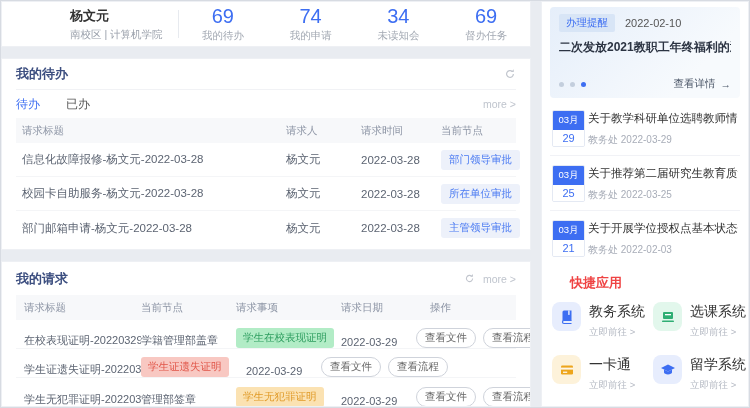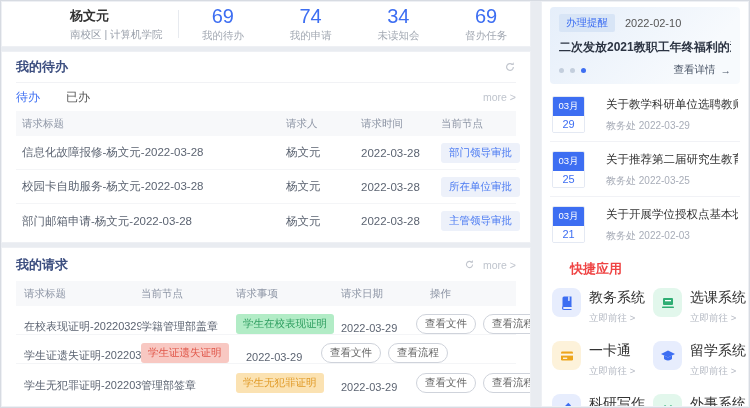--- a/index.html
+++ b/index.html
@@ -1,20 +1,20 @@
 <!DOCTYPE html>
 <html><head>
 <meta charset="utf-8">
 <style>
   * { margin:0; padding:0; box-sizing:border-box; }
   body { font-family:"Liberation Sans","DejaVu Sans",sans-serif; background:#e9ecf1; }
   .page { width:750px; height:408px; background:#e9ecf1; border:1px solid #d7dbe2; display:flex; overflow:hidden; }
 
   
-  .left-col { width:530px; display:flex; flex-direction:column; gap:4px; }
+  .left-col { width:530px; display:flex; flex-direction:column; gap:11px; }
   .card { background:#fff; border:1px solid #eef0f4; }
 
   .header-card { height:46px; flex:none; display:flex; align-items:center; }
   .user-block { margin-left:68px; width:108px; }
   .user-name { font-size:13px; font-weight:bold; color:#333; }
   .user-org { font-size:10.5px; color:#9aa0ab; margin-top:3px; white-space:nowrap; }
   .v-divider { width:1px; height:28px; background:#e7eaef; }
   .stats { flex:1; display:flex; }
   .stat { flex:1; text-align:center; cursor:pointer; }
   .stat-value { font-size:20px; color:#3d6ef2; }
@@ -56,28 +56,28 @@
   .item-orange { background:#fbe2b2; color:#e09a27; }
   .op-btn { font-size:10.5px; border:1px solid #cfd3db; border-radius:10px; padding:2px 8px; color:#666; background:#fff; margin-right:7px; cursor:pointer; white-space:nowrap; }
 
   
   .right-col { flex:1; margin-left:10px; background:#fff; border:1px solid #eef0f4; padding:5px 8px; display:flex; flex-direction:column; overflow:hidden; }
   .notice-card { background:linear-gradient(135deg,#e5eefa 0%,#f7fafd 75%); border-radius:4px; padding:7px 9px 7px; flex:none; }
   .notice-top { display:flex; align-items:center; }
   .notice-badge { background:#d8e5f6; color:#3d6ef2; font-size:10.5px; padding:2px 7px; border-radius:2px; }
   .notice-date { font-size:11px; color:#555; margin-left:10px; }
   .notice-title { font-size:12px; color:#2b3342; font-weight:600; margin-top:7px; white-space:nowrap; overflow:hidden; }
-  .notice-bottom { display:flex; align-items:center; margin-top:7px; }
+  .notice-bottom { display:flex; align-items:center; margin-top:21px; }
   .dots { display:flex; gap:6px; align-items:center; }
   .dot { width:5px; height:5px; border-radius:50%; background:#c3cedd; cursor:pointer; }
   .dot.active { background:#3d6ef2; }
   .detail-link { margin-left:auto; font-size:10.5px; color:#4b5668; display:flex; gap:5px; align-items:center; cursor:pointer; }
 
   .notice-list { margin-top:3px; }
-  .n-item { display:flex; gap:21px; padding:9px 2px 8px; border-bottom:1px solid #f1f2f6; cursor:pointer;align-items:flex-end; }
+  .n-item { display:flex; gap:3px; padding:9px 2px 8px; border-bottom:1px solid #f1f2f6; cursor:pointer;align-items:flex-end; }
   .n-item:last-child { border-bottom:none; }
   .n-date { flex:none; width:33px; text-align:center; border:1px solid #e4e9f3; border-radius:2px; overflow:hidden; align-self:flex-start; }
   .n-month { background:#3d6ef2; color:#fff; font-size:9.5px; padding:3px 0; }
   .n-day { color:#3d6ef2; font-size:11px; padding:2px 0; background:#fff; }
   .n-body { flex:1; min-width:0; padding-top:1px; }
   .n-title { font-size:11.5px; color:#333; white-space:nowrap; overflow:hidden; }
   .n-meta { font-size:10px; color:#a8adb8; margin-top:7px; }
 
   .apps-title { font-size:13px; font-weight:bold; color:#ef4444; margin:9px 20px 10px; }
   .apps-grid { display:grid; grid-template-columns:1fr 1fr; row-gap:16px; column-gap:8px; padding:0 2px; }

